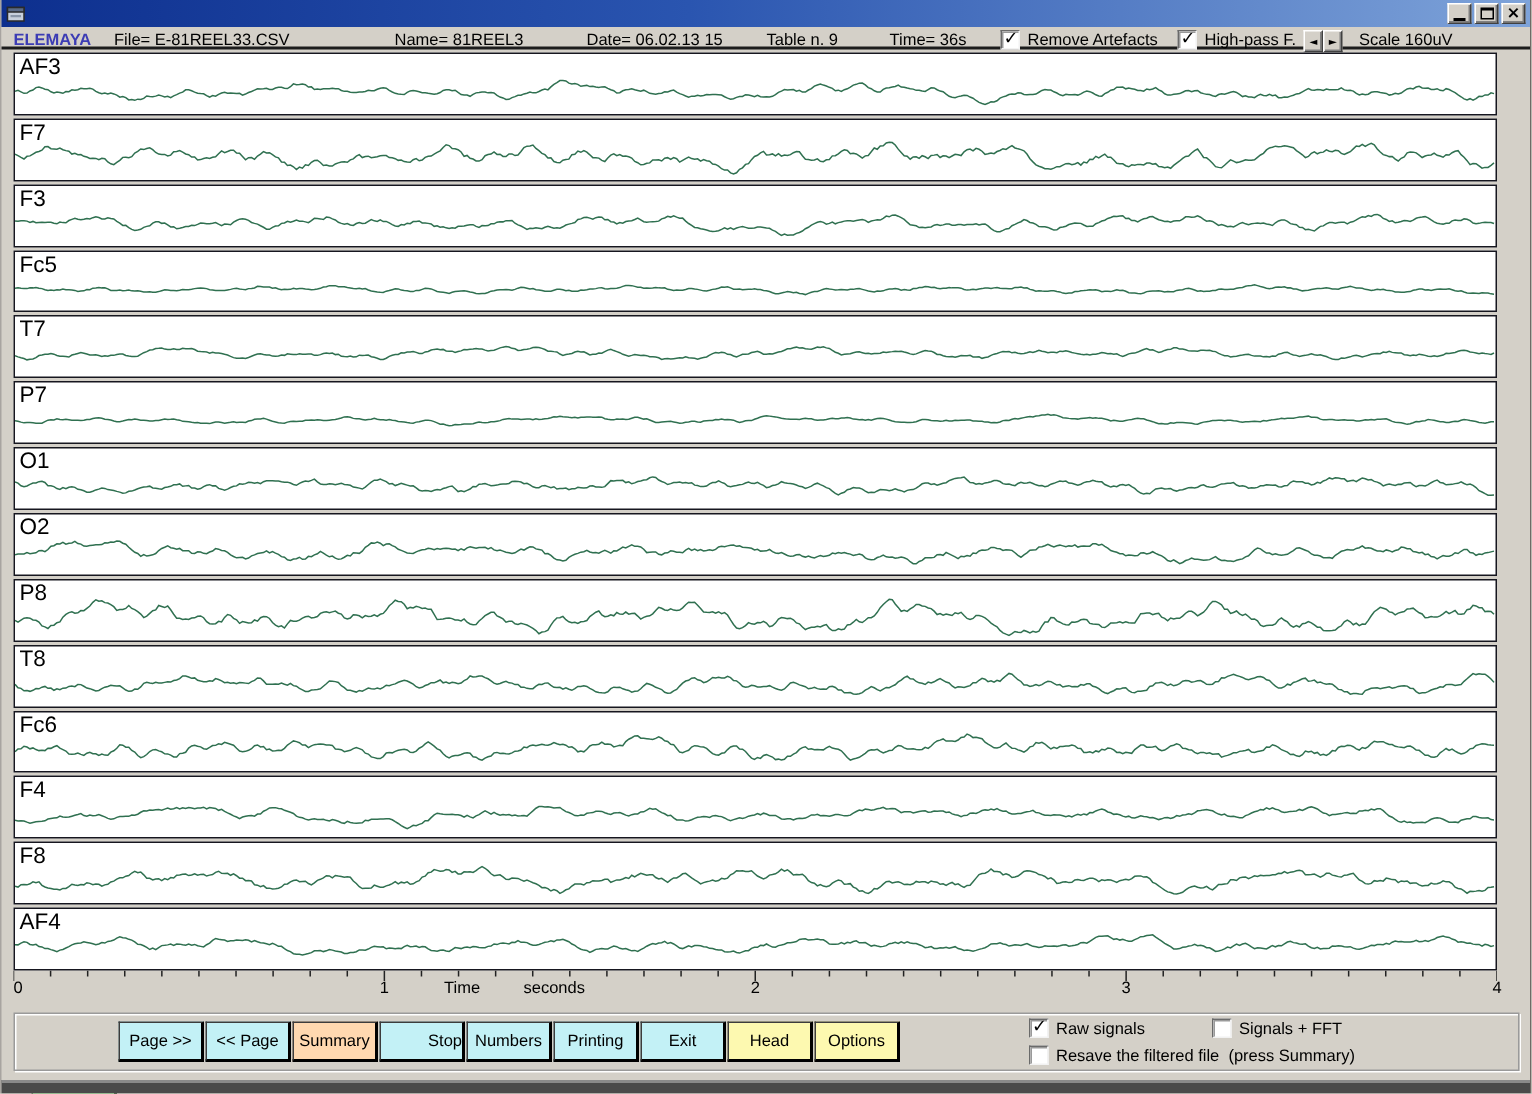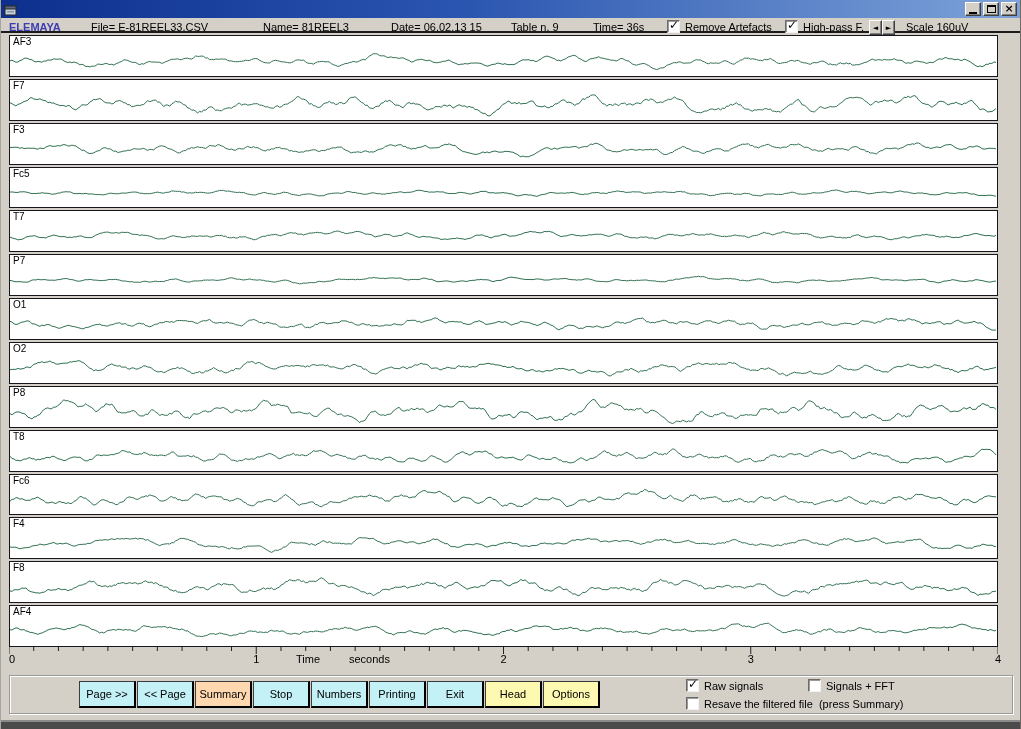--- a/index.html
+++ b/index.html
@@ -29,21 +29,21 @@
   .spin-btn { width:13px; height:15px; background:#d4d0c8; border:1px solid;
     border-color:#ffffff #404040 #404040 #ffffff; box-shadow:inset -1px -1px 0 #808080;
     font-size:7px; line-height:12px; text-align:center; padding:0;
     font-family:"DejaVu Sans",sans-serif; cursor:default; }
 
   
   .chart-area { position:relative; padding:2px 0 0 8px; }
   .channel-stack { display:flex; flex-direction:column; gap:2px; height:612px; width:989px; }
   .channel-panel { flex:1; position:relative; background:#fff; border:1px solid #16161f; }
   .channel-panel svg { position:absolute; left:0; top:0; width:100%; height:100%; display:block; }
-  .channel-label { position:absolute; left:3px; top:0px; font-size:10px; color:#000; }
+  .channel-label { position:absolute; left:3px; top:0px; font-size:15px; color:#000; }
 
   .axis { position:relative; width:989px; height:20px; }
   .axis svg { display:block; }
   .axis-label { position:absolute; top:6px; font-size:11px; transform:translateX(-50%); }
   .axis-label.first { transform:none; }
   .axis-caption { position:absolute; top:6px; font-size:11px; }
   .caption-1 { left:287px; } .caption-2 { left:340px; }
 
   
   .control-panel { position:absolute; left:8px; top:675px; width:1004px; height:39px;
@@ -84,21 +84,21 @@
           <span class="glyph-max"></span>
         </button>
       <button class="win-btn">
           <span class="glyph-close">×</span>
         </button>
     </span>
   </div>
 
   <div class="headerbar">
     <span class="hitem app-name" style="left:8px">ELEMAYA</span>
-    <span class="hitem" style="left:90px">File= E-81REEL33.CSV</span>
+    <span class="hitem" style="left:75px">File= E-81REEL33.CSV</span>
     <span class="hitem" style="left:262px">Name= 81REEL3</span>
     <span class="hitem" style="left:390px">Date= 06.02.13 15</span>
     <span class="hitem" style="left:510px">Table n. 9</span>
     <span class="hitem" style="left:592px">Time= 36s</span>
     <span id="header-checks"><span class="win-checkbox abs" style="left: 666px; top: 2px;"><span class="cb-box"><span class="cb-check">✓</span></span><span>Remove Artefacts</span></span><span class="win-checkbox abs" style="left: 784px; top: 2px;"><span class="cb-box"><span class="cb-check">✓</span></span><span>High-pass F.</span></span></span>
     <span class="spinner">
       <button class="spin-btn">◄</button>
       <button class="spin-btn">►</button>
     </span>
     <span class="hitem" style="left:905px">Scale 160uV</span>
@@ -244,21 +244,21 @@
         <span class="axis-label" style="left: 989px;">4</span>
       </div>
   </div>
 
   <div class="control-panel">
     <div class="toolbar" id="toolbar">
         <button class="toolbar-button" style="background: rgb(142, 240, 142); margin-top: 40px;">Open File</button>
         <button class="toolbar-button" style="background: rgb(195, 241, 246);">Page &gt;&gt;</button>
         <button class="toolbar-button" style="background: rgb(195, 241, 246);">&lt;&lt; Page</button>
         <button class="toolbar-button" style="background: rgb(255, 216, 176);">Summary</button>
-        <button class="toolbar-button" style="background: rgb(195, 241, 246);">Stop</button>
+        <button class="toolbar-button" style="background: rgb(195, 241, 246); text-align: right;">Stop</button>
         <button class="toolbar-button" style="background: rgb(195, 241, 246);">Numbers</button>
         <button class="toolbar-button" style="background: rgb(195, 241, 246);">Printing</button>
         <button class="toolbar-button" style="background: rgb(195, 241, 246);">Exit</button>
         <button class="toolbar-button" style="background: rgb(253, 249, 176);">Head</button>
         <button class="toolbar-button" style="background: rgb(253, 249, 176);">Options</button>
       </div>
     <span id="footer-checks"><span class="win-checkbox abs" style="left: 676px; top: 3px;"><span class="cb-box"><span class="cb-check">✓</span></span><span>Raw signals</span></span><span class="win-checkbox abs" style="left: 798px; top: 3px;"><span class="cb-box"></span><span>Signals + FFT</span></span><span class="win-checkbox abs" style="left: 676px; top: 21px;"><span class="cb-box"></span><span>Resave the filtered file  (press Summary)</span></span></span>
   </div>
 
   <div class="bottom-strip"></div>

